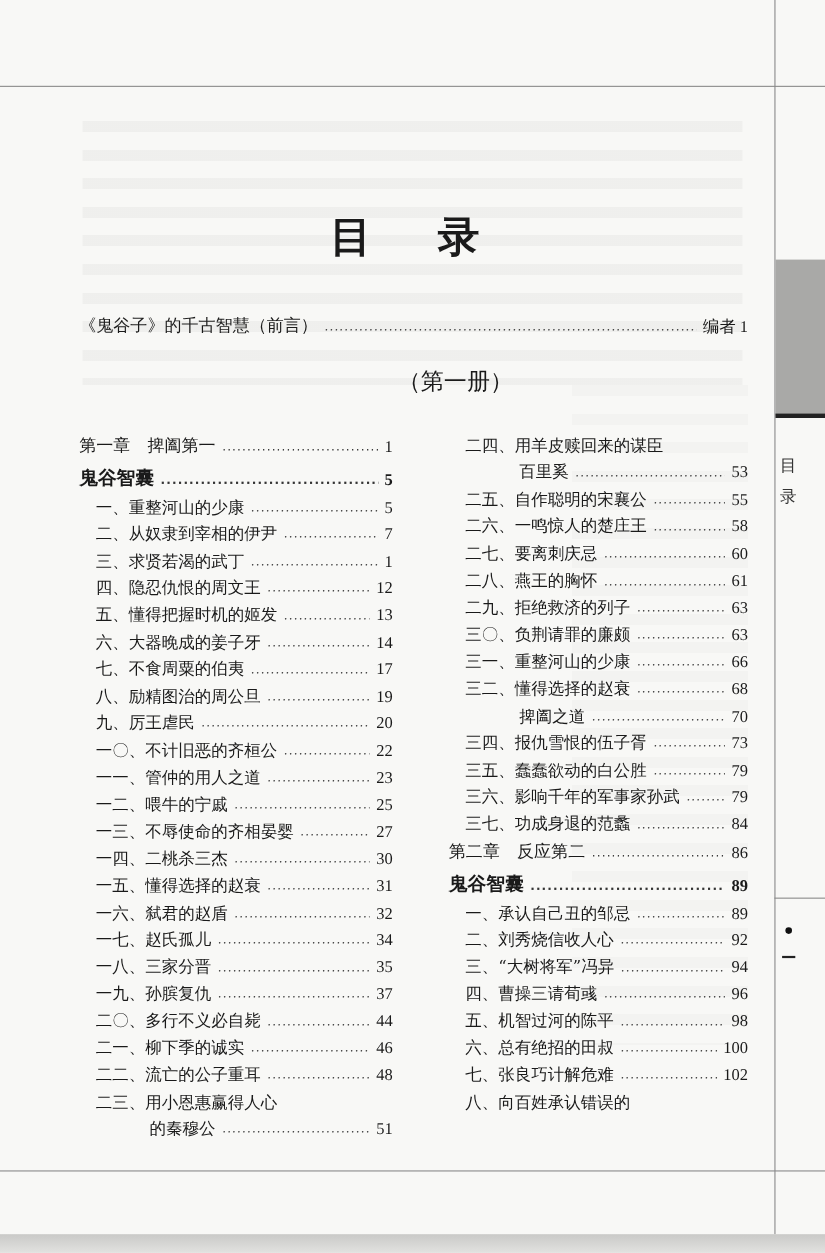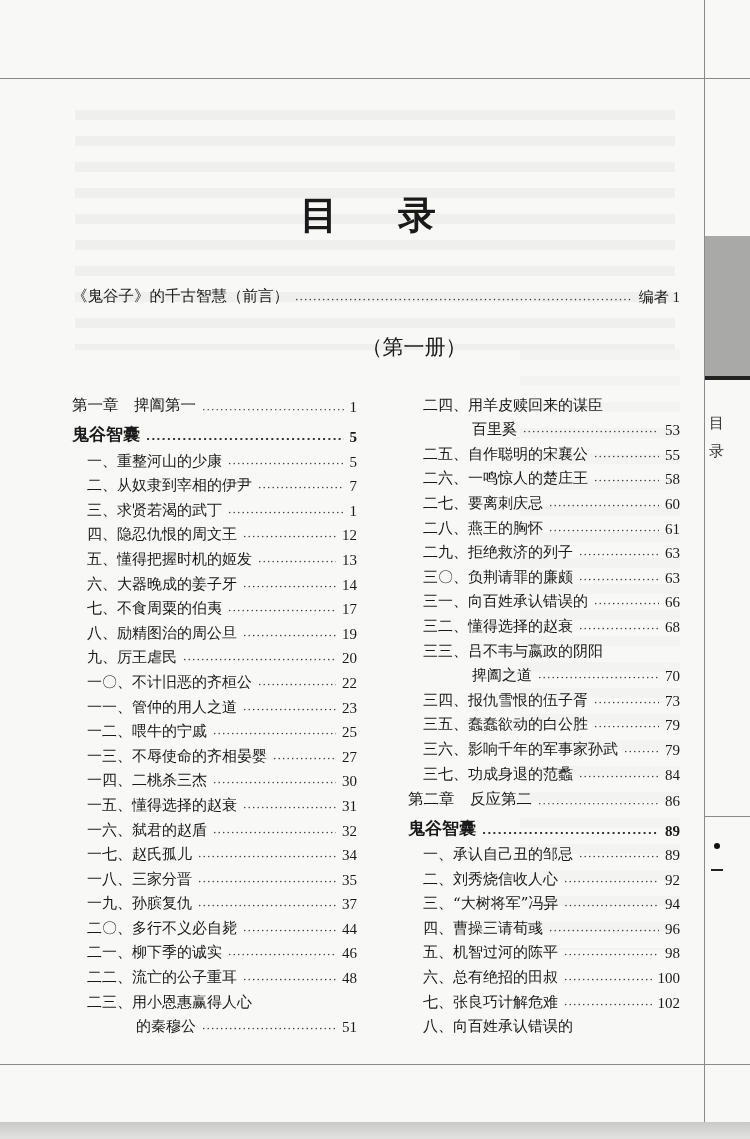--- a/index.html
+++ b/index.html
@@ -231,32 +231,28 @@
         <span>二九、拒绝救济的列子</span>
         <span class="leader"></span>
         <span class="pg">63</span>
       </div>
       <div class="row item">
         <span>三〇、负荆请罪的廉颇</span>
         <span class="leader"></span>
         <span class="pg">63</span>
       </div>
       <div class="row item">
-        <span>三一、向百姓承认错误的</span>
+        <span>三一、重整河山的少康</span>
         <span class="leader"></span>
         <span class="pg">66</span>
       </div>
       <div class="row item">
         <span>三二、懂得选择的赵衰</span>
         <span class="leader"></span>
         <span class="pg">68</span>
-      </div>
-      <div class="row item nopage">
-        <span>三三、吕不韦与嬴政的阴阳</span>
-        <span class="pg"></span>
       </div>
       <div class="row cont">
         <span>捭阖之道</span>
         <span class="leader"></span>
         <span class="pg">70</span>
       </div>
       <div class="row item">
         <span>三四、报仇雪恨的伍子胥</span>
         <span class="leader"></span>
         <span class="pg">73</span>

